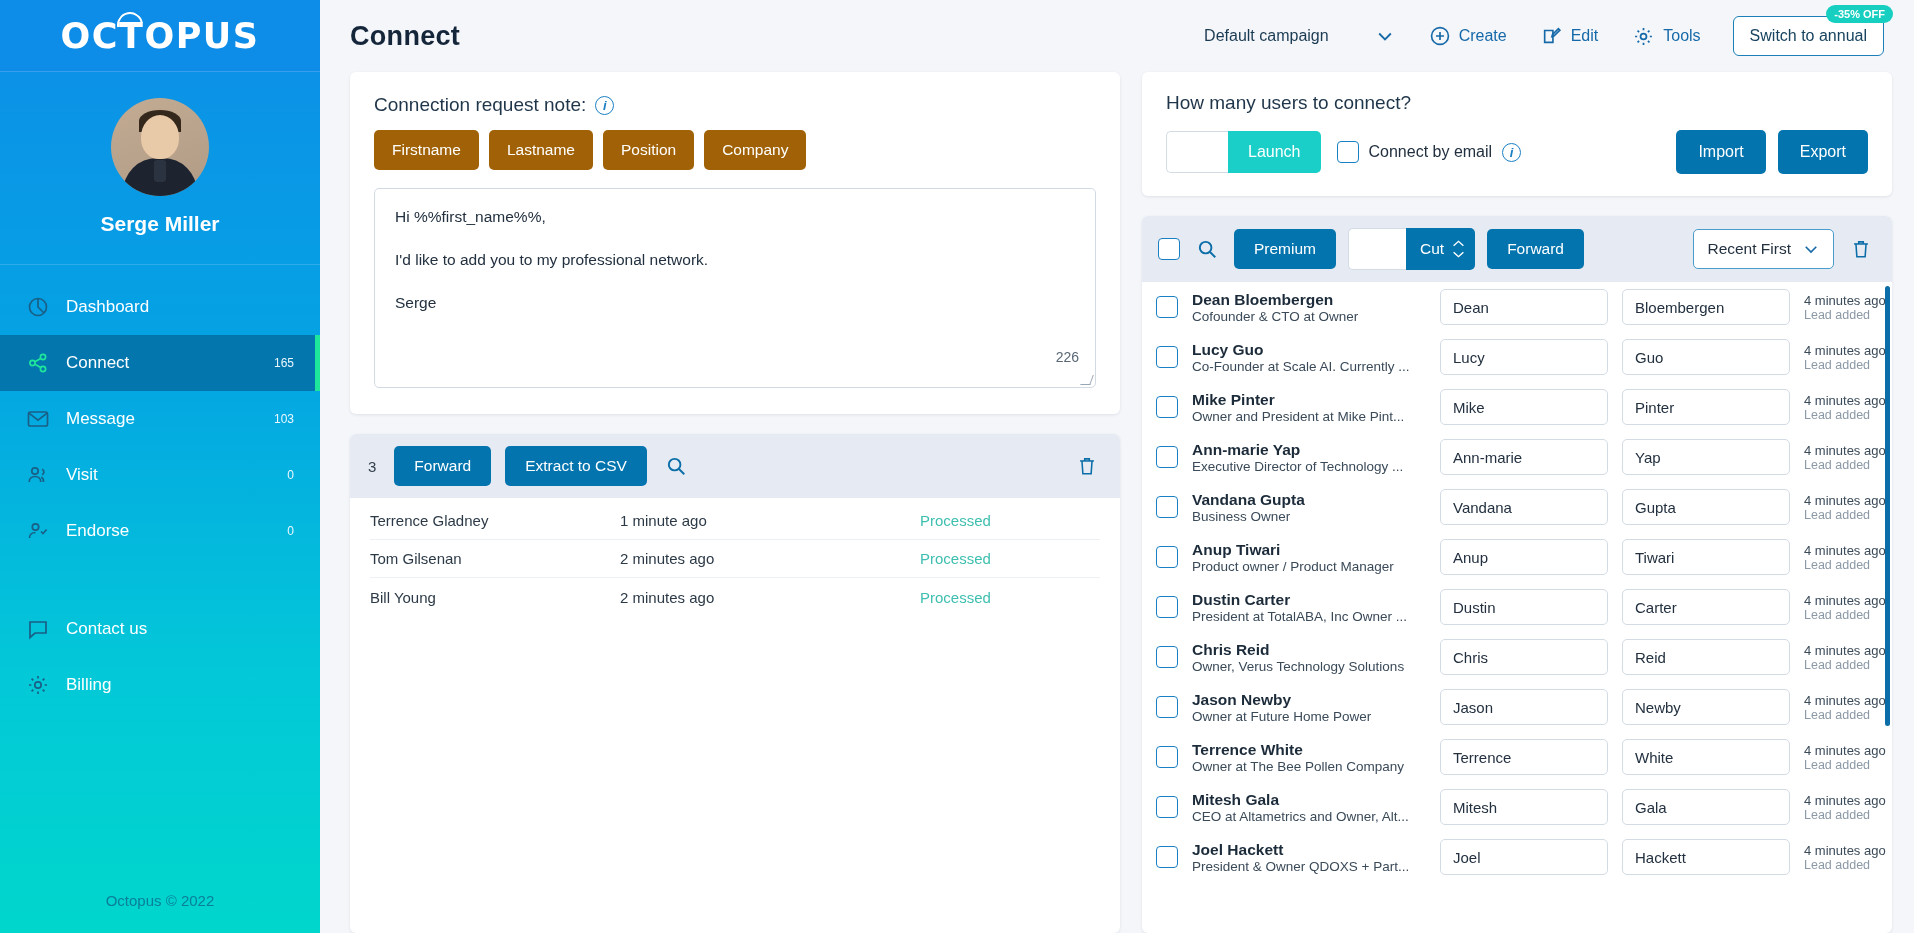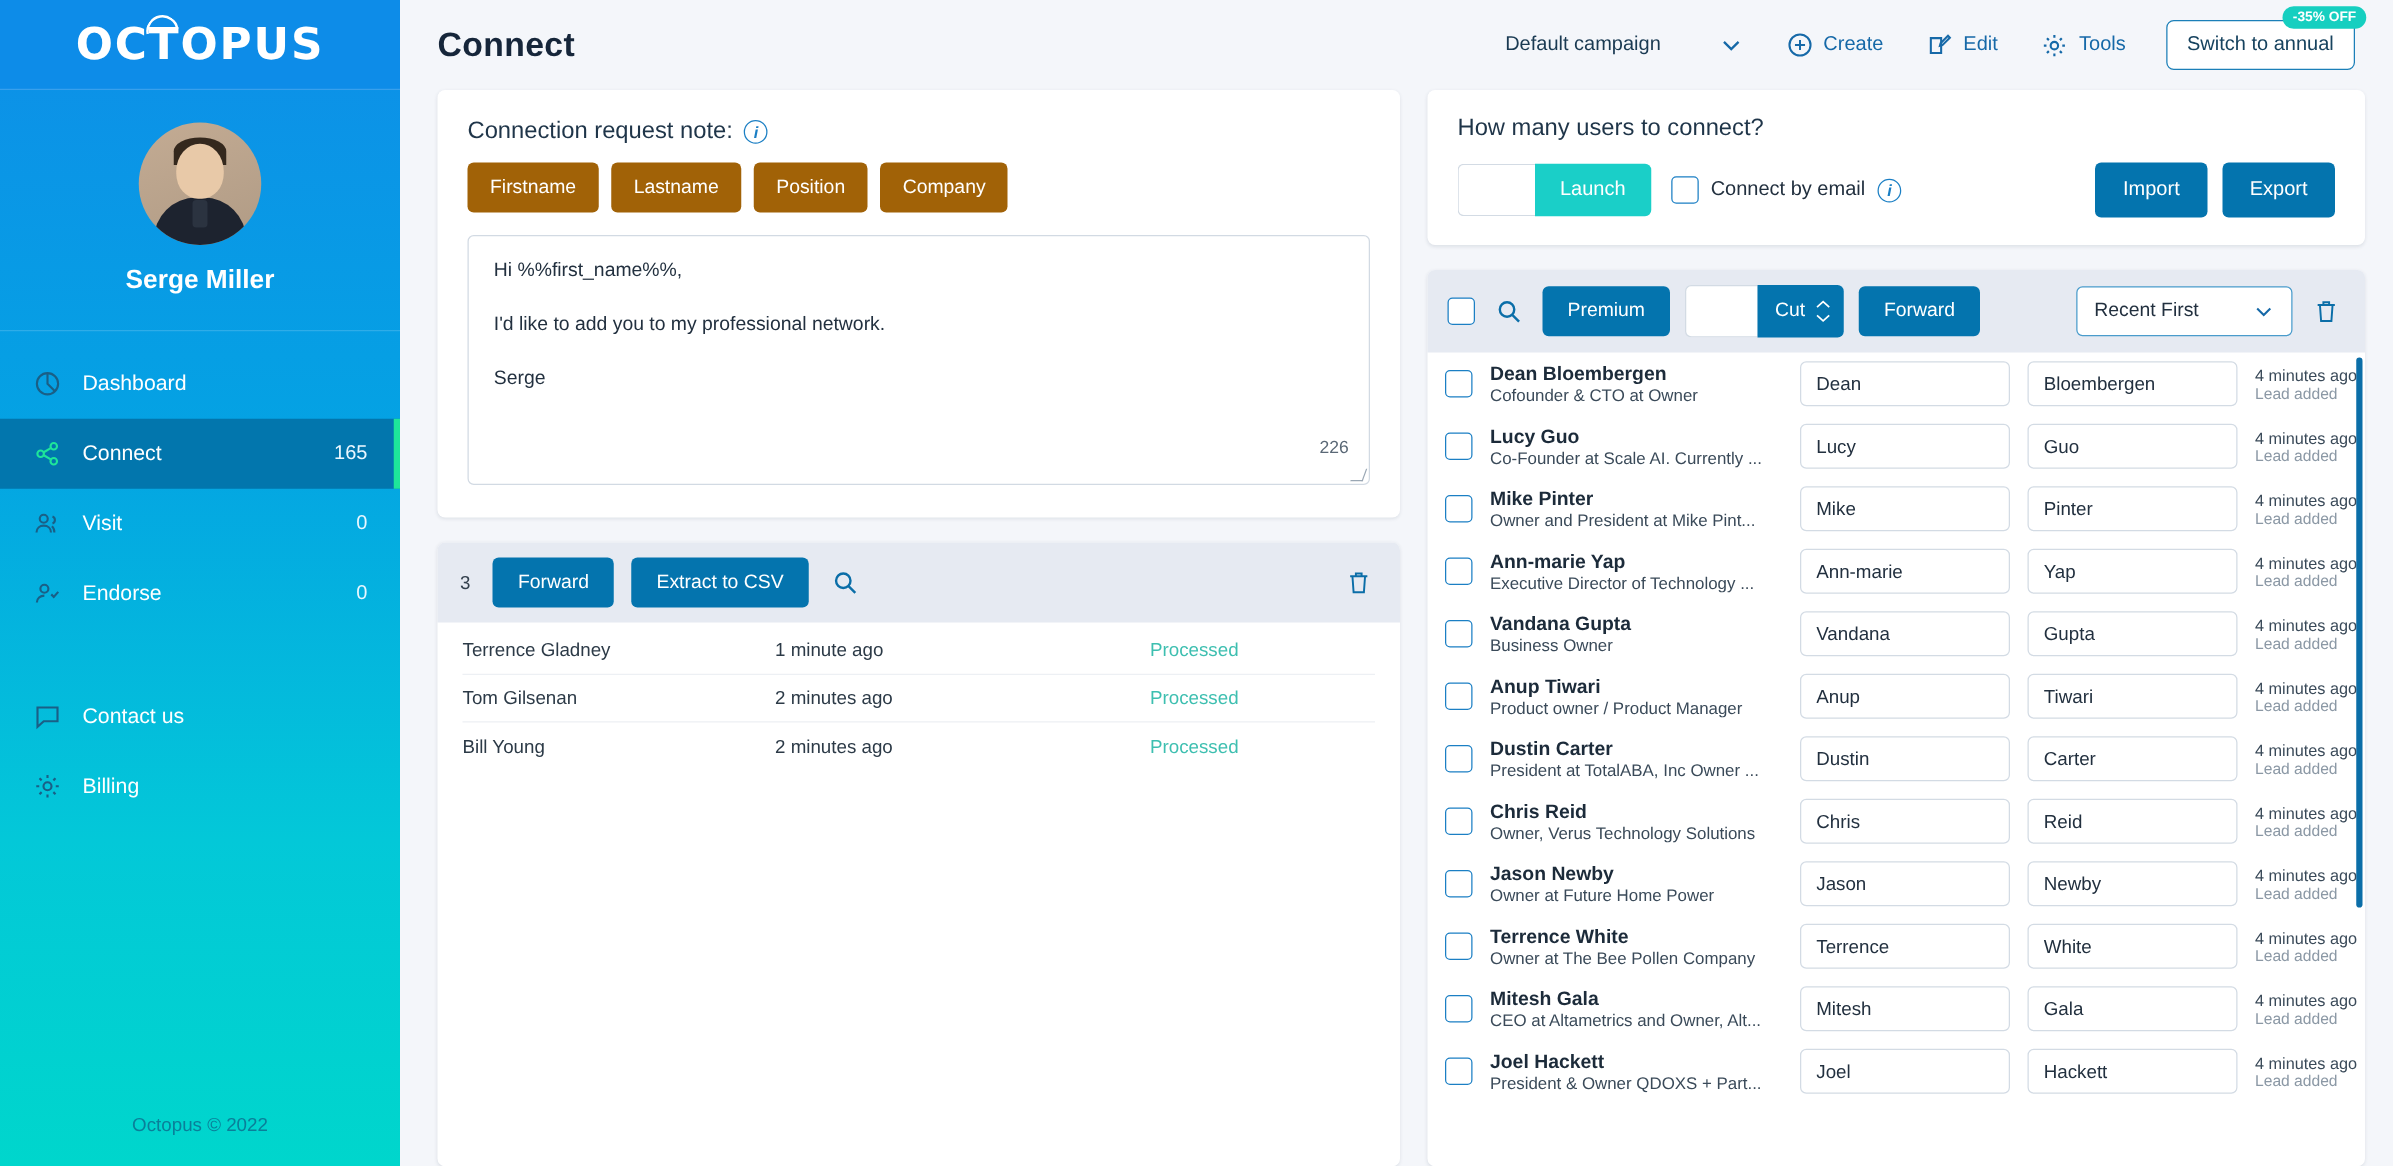--- a/index.html
+++ b/index.html
@@ -68,21 +68,21 @@
     height: 56px; padding: 0 26px; cursor: pointer; position: relative;
     font-size: 17px;
   }
   .nav-item.active { background: #0276ad; }
   .nav-item.active::after {
     content: ""; position: absolute; right: 0; top: 0; bottom: 0;
     width: 5px; background: #1ee69a;
   }
   .nav-icon { width: 24px; height: 24px; flex: 0 0 24px; display:block; }
   .nav-label { flex: 1; }
-  .nav-count { font-size: 16px; color: #eaf7ff; }
+  .nav-count { font-size: 12px; color: #eaf7ff; }
 
   .nav-lower { margin-top: 42px; }
   .sidebar-footer {
     margin-top: auto; text-align: center; font-size: 15px;
     color: #0a7f99; padding-bottom: 24px;
   }
 
   
   .main { flex: 1; height: 933px; display: flex; flex-direction: column; min-width: 0; }
   .topbar {
@@ -211,21 +211,21 @@
     border-radius: 5px 0 0 5px; padding: 0 8px; font-size: 15px; outline: none;
     font-family: inherit; background: #fff;
   }
   .cut-btn {
     background: #0474ae; color: #fff; border: none; border-radius: 0 5px 5px 0;
     padding: 11px 10px 11px 14px; font-size: 15.5px; cursor: pointer;
     display: flex; align-items: center; gap: 8px; font-family: inherit;
   }
   .spin { display: flex; flex-direction: column; gap: 2px; line-height: 0; }
   .sort-select {
-    margin-left: auto; display: flex; align-items: center; gap: 43px;
+    margin-left: auto; display: flex; align-items: center; gap: 11px;
     border: 1px solid #4a9ccc; background: #fff; border-radius: 5px;
     padding: 10px 13px; font-size: 15.5px; color: #22303f; cursor: pointer;
   }
   .list-scroll { flex: 1; overflow: hidden; position: relative; padding-right: 10px; }
   .lead-row {
     display: flex; align-items: center; gap: 0; padding: 6px 14px;
     height: 50px;
   }
   .lead-chk { margin-right: 14px; }
   .lead-info { flex: 0 0 232px; min-width: 0; }
@@ -288,20 +288,28 @@
         <svg class="nav-icon" viewBox="0 0 24 24" fill="none" stroke="#1ee69a" stroke-width="1.7">
           <circle cx="17" cy="6" r="2.6"></circle>
             <circle cx="17" cy="18" r="2.6"></circle>
             <circle cx="6.5" cy="12" r="2.6"></circle>
           <path d="M9 10.8l5.6-3.3M9 13.2l5.6 3.3"></path>
         </svg>
         <span class="nav-label">Connect</span>
         <span class="nav-count">165</span>
       </div>
 
+      <div class="nav-item">
+        <svg class="nav-icon" viewBox="0 0 24 24" fill="none" stroke="#1a5f86" stroke-width="1.7">
+          <rect x="2.5" y="5" width="19" height="14" rx="1.8"></rect>
+            <path d="M3 6.2l9 7 9-7"></path>
+        </svg>
+        <span class="nav-label">Message</span>
+        <span class="nav-count">103</span>
+      </div>
 
       <div class="nav-item">
         <svg class="nav-icon" viewBox="0 0 24 24" fill="none" stroke="#1a5f86" stroke-width="1.7">
           <circle cx="9" cy="8" r="3.2"></circle>
             <path d="M3.2 19c0-3.4 2.6-5.5 5.8-5.5s5.8 2.1 5.8 5.5"></path>
           <path d="M16 6.2a3 3 0 010 5.6M17.5 19c0-2.6-.7-4-2-5"></path>
         </svg>
         <span class="nav-label">Visit</span>
         <span class="nav-count">0</span>
       </div>

